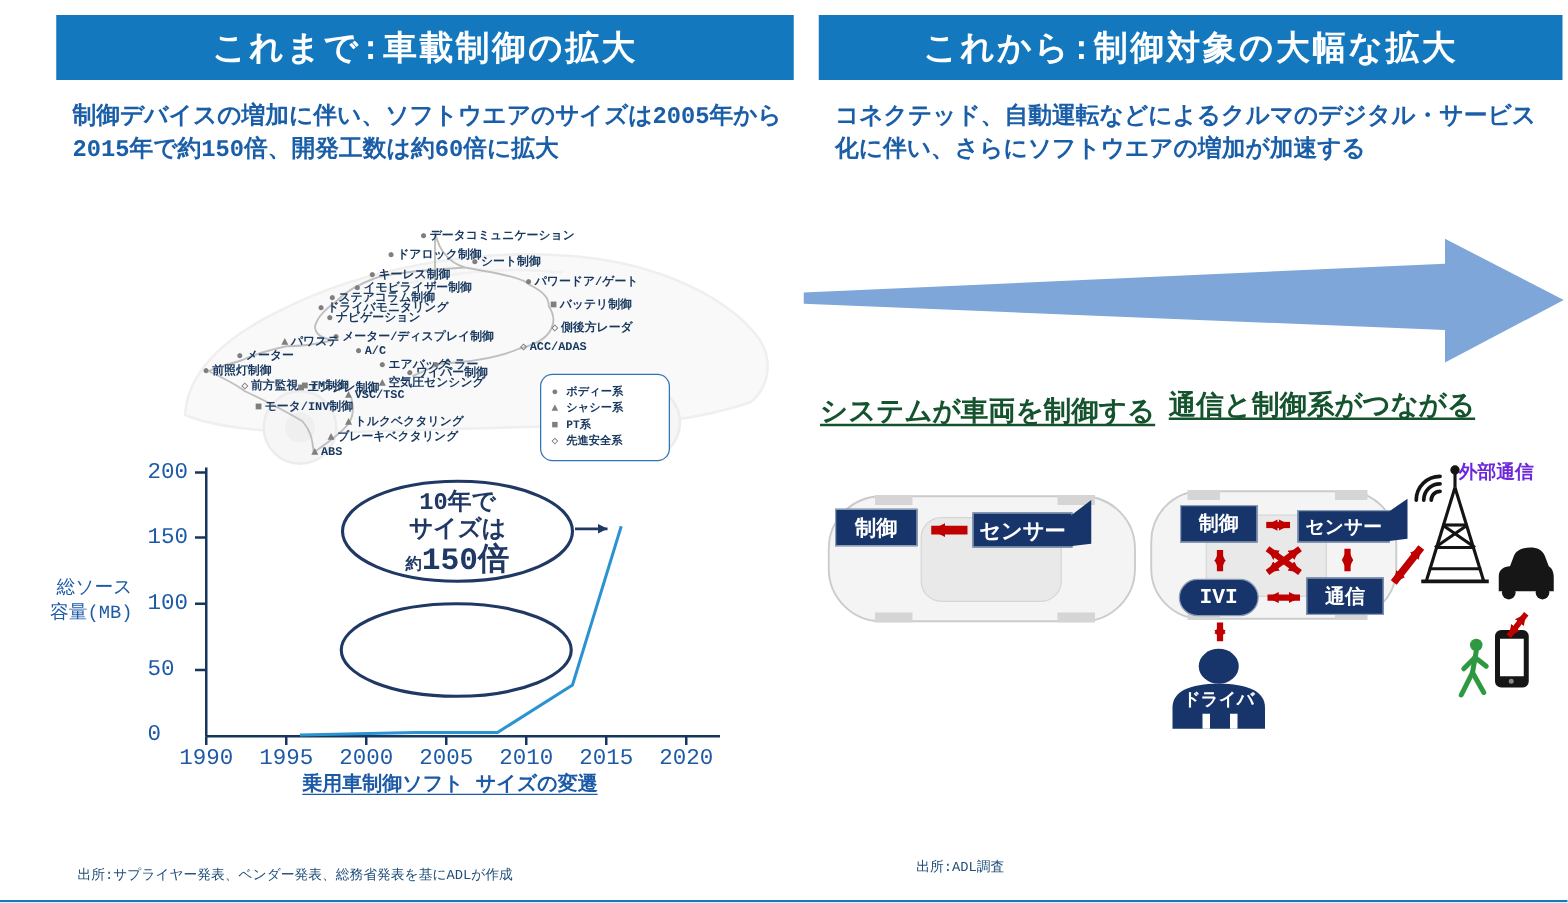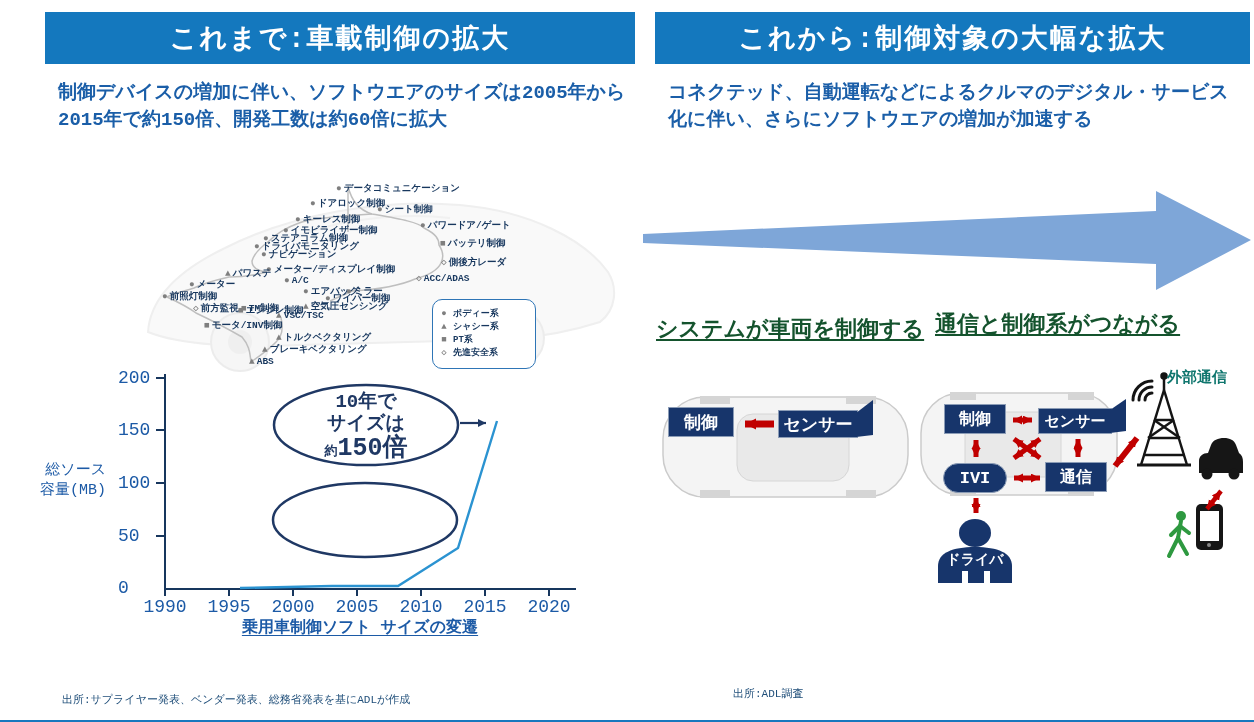--- a/index.html
+++ b/index.html
@@ -26,21 +26,21 @@
   .ovtext{text-align:center;color:#1F3864;font-weight:bold;z-index:2;}
   .ov-l{font-size:19px;line-height:21px;}
   .ov-sm{font-size:13px;}
   .ov-big{font-size:25px;}
   .src{font-size:11px;color:#1F4E79;z-index:2;white-space:nowrap;}
   .subhead{font-size:22px;font-weight:bold;color:#14532d;text-decoration:underline;
            text-underline-offset:3px;white-space:nowrap;z-index:2;}
   .nbox{background:#17356B;color:#fff;font-weight:bold;display:flex;align-items:center;
         justify-content:center;z-index:2;border:1px solid #8b9cb6;box-sizing:border-box;}
   .driver-label{color:#fff;font-weight:bold;font-size:14px;text-align:center;z-index:4;}
-  .ext{font-size:15px;font-weight:bold;color:#0f766e;z-index:2;white-space:nowrap;}
+  .ext{font-size:15px;font-weight:bold;color:#6d28d9;z-index:2;white-space:nowrap;}
   .bline{position:absolute;left:0;right:0;bottom:0;height:2.5px;background:#1878BE;z-index:2;}
 </style>
 </head>
 <body>
 
 <div class="slide">
 
   <svg class="bg" width="1254" height="722" viewBox="0 0 1254 722">
     <defs>
       <marker id="mn" markerUnits="userSpaceOnUse" markerWidth="12" markerHeight="12" refX="8" refY="4" orient="auto">

